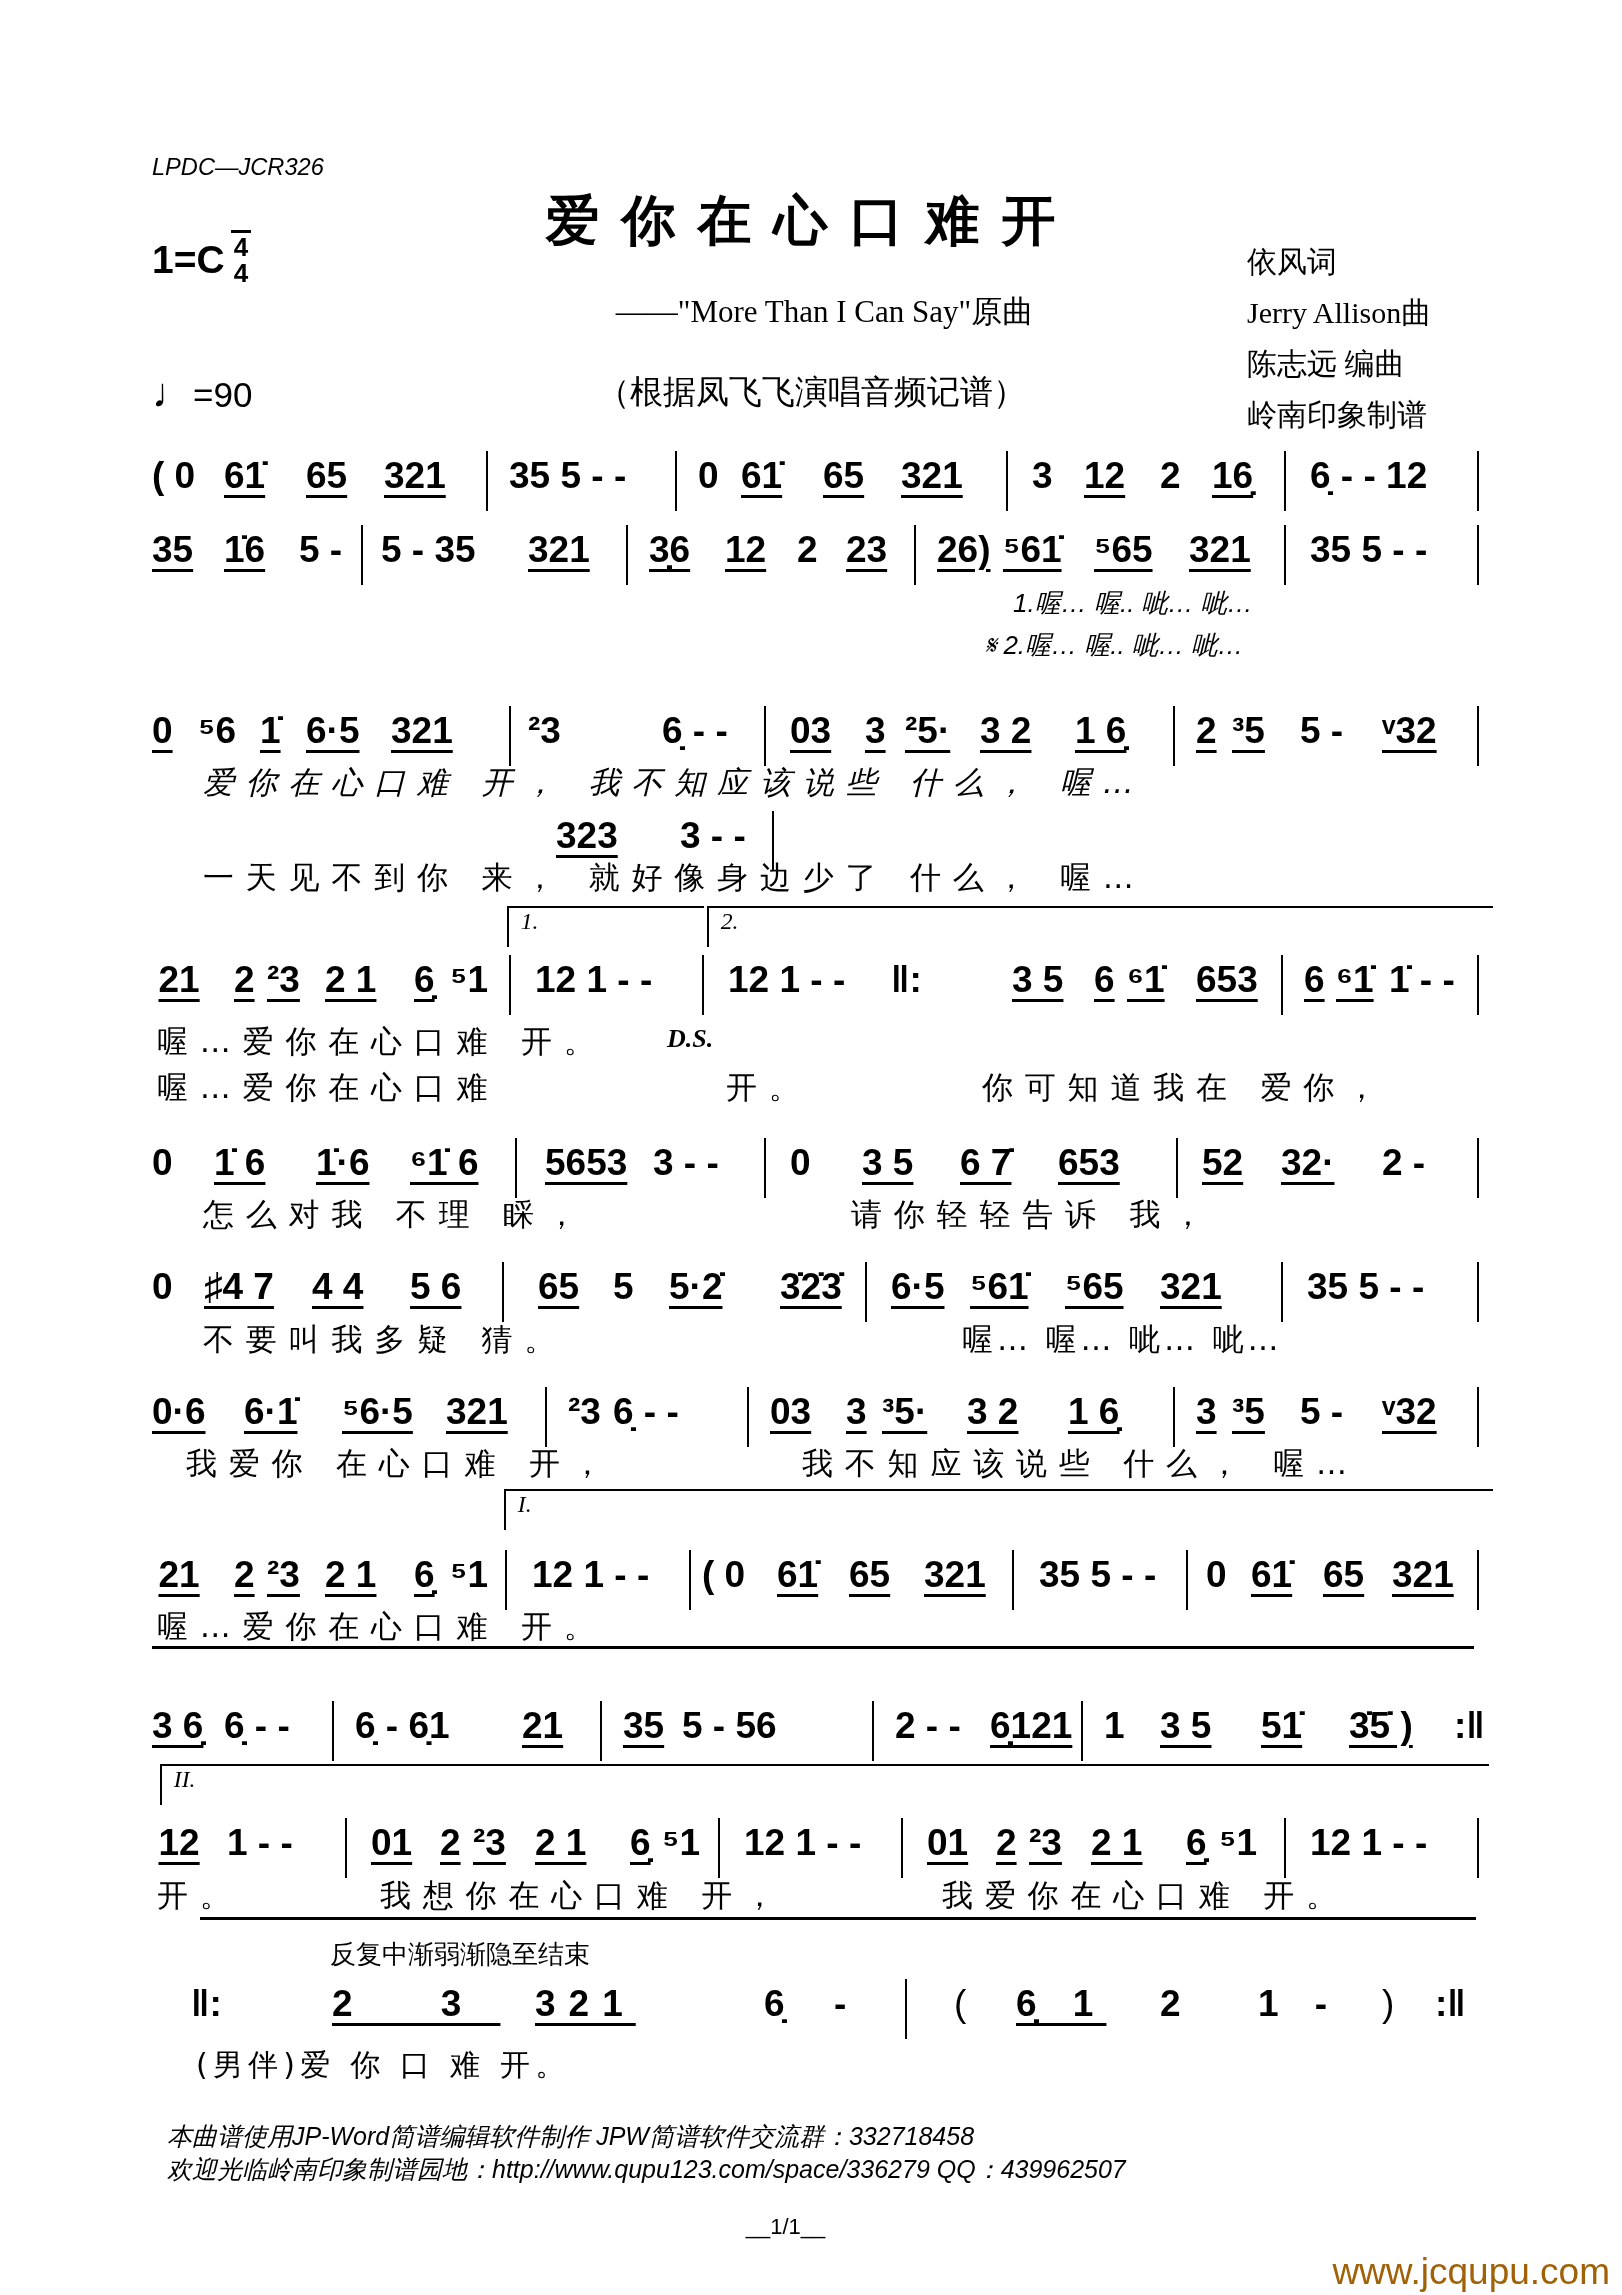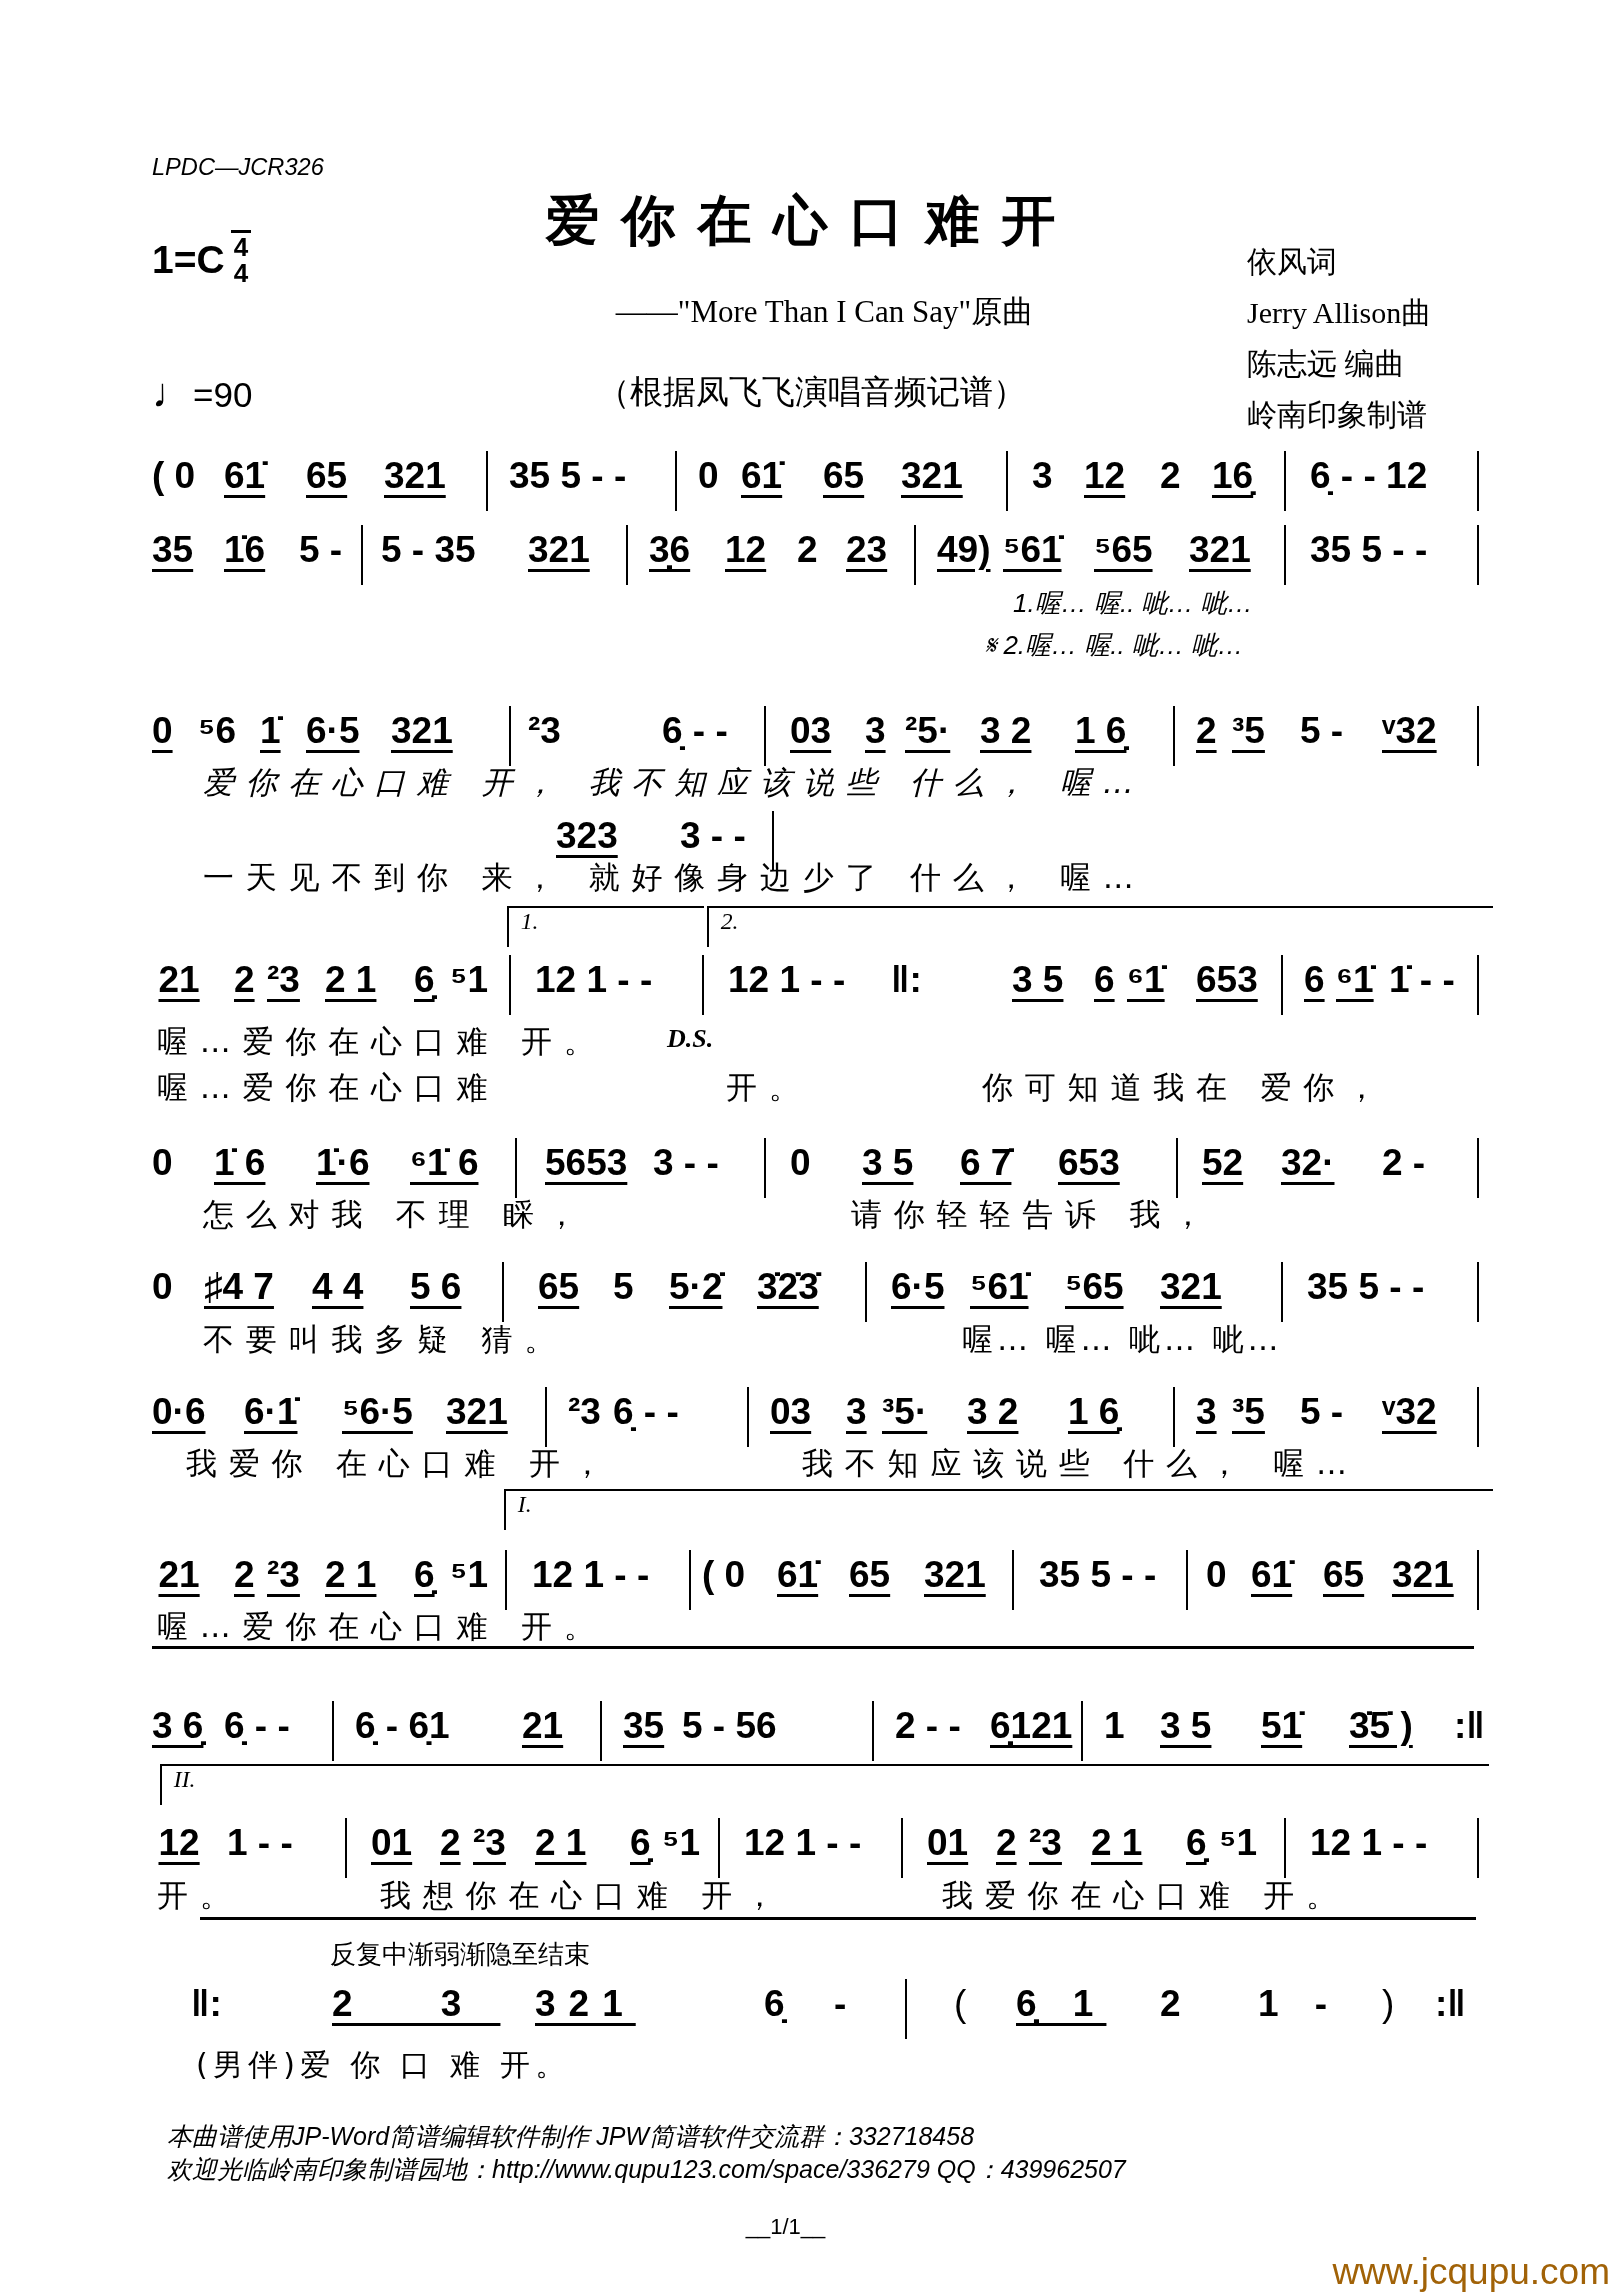--- a/index.html
+++ b/index.html
@@ -83,21 +83,21 @@
   <span class="m" style="left:147px">5 -</span>
   <span class="bar" style="left:209px"></span>
   <span class="m" style="left:229px">5 - 35</span>
   <span class="m ul" style="left:376px">321</span>
   <span class="bar" style="left:474px"></span>
   <span class="m ul" style="left:497px">3̣6</span>
   <span class="m ul" style="left:573px">12</span>
   <span class="m" style="left:645px">2</span>
   <span class="m ul" style="left:694px">23</span>
   <span class="bar" style="left:762px"></span>
-  <span class="m ul" style="left:785px">49)</span>
+  <span class="m ul" style="left:785px">26)</span>
   <span class="m ul" style="left:851px">⁵61̇</span>
   <span class="m ul" style="left:942px">⁵65</span>
   <span class="m ul" style="left:1037px">321</span>
   <span class="bar" style="left:1132px"></span>
   <span class="m" style="left:1158px">35 5 - -</span>
   <span class="bar" style="left:1325px"></span>
 </div>
 <div class="annot" style="left:1013px; top:586px; font-style:italic;">1.喔… 喔.. 呲…   呲…</div>
 <div class="annot" style="left:985px; top:628px; font-style:italic;">𝄋 2.喔… 喔.. 呲…   呲…</div>
 
@@ -185,21 +185,21 @@
 
 <div class="row" style="top:1266px;">
   <span class="m" style="left:0">0</span>
   <span class="m ul" style="left:52px">♯4 7</span>
   <span class="m ul" style="left:160px">4 4</span>
   <span class="m ul" style="left:258px">5 6</span>
   <span class="bar" style="left:350px"></span>
   <span class="m ul" style="left:386px">65</span>
   <span class="m" style="left:461px">5</span>
   <span class="m ul" style="left:517px">5·2̇</span>
-  <span class="m ul" style="left:605px">3̇2̇3̇</span>
+  <span class="m ul" style="left:628px">3̇2̇3̇</span>
   <span class="bar" style="left:713px"></span>
   <span class="m ul" style="left:739px">6·5</span>
   <span class="m ul" style="left:818px">⁵61̇</span>
   <span class="m ul" style="left:913px">⁵65</span>
   <span class="m ul" style="left:1008px">321</span>
   <span class="bar" style="left:1129px"></span>
   <span class="m" style="left:1155px">35 5 - -</span>
   <span class="bar" style="left:1325px"></span>
 </div>
 <div class="lyric" style="left:203px; top:1319px;">不要叫我多疑  猜。</div>

